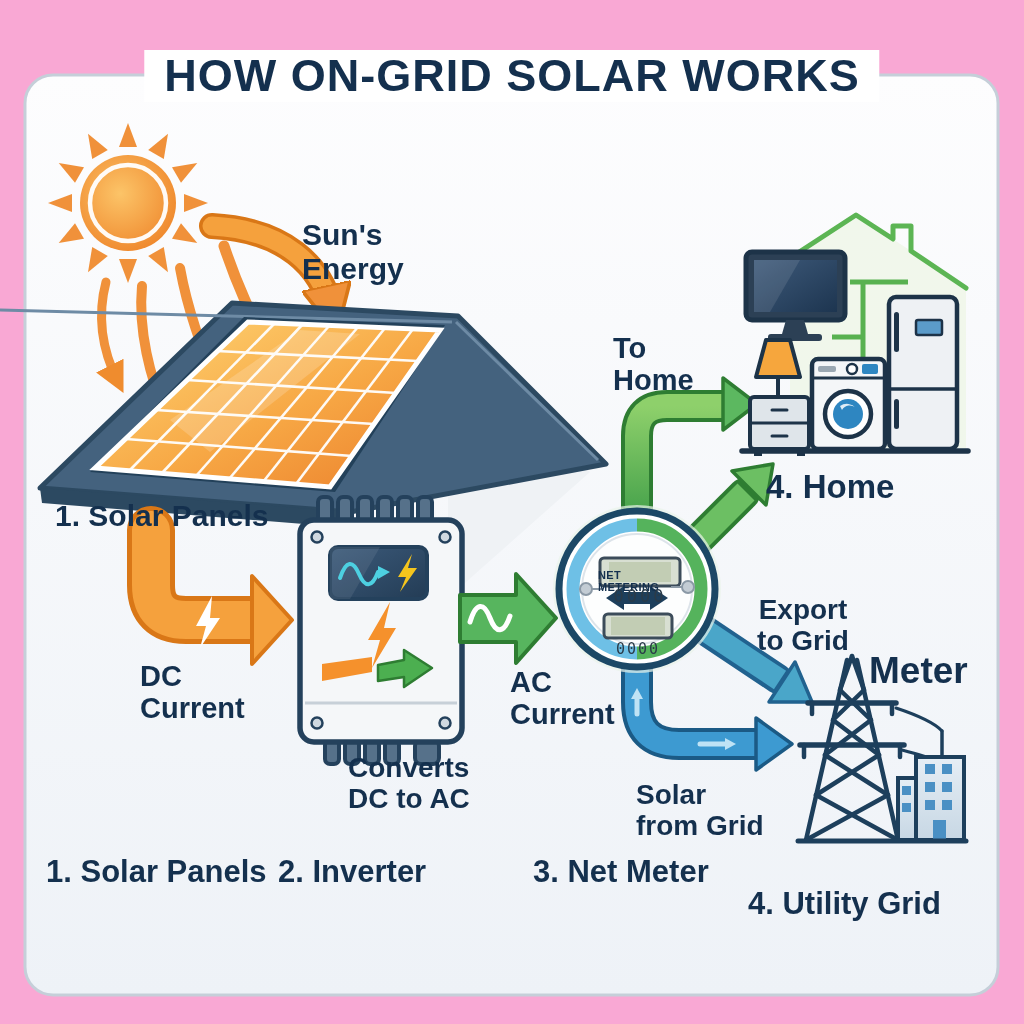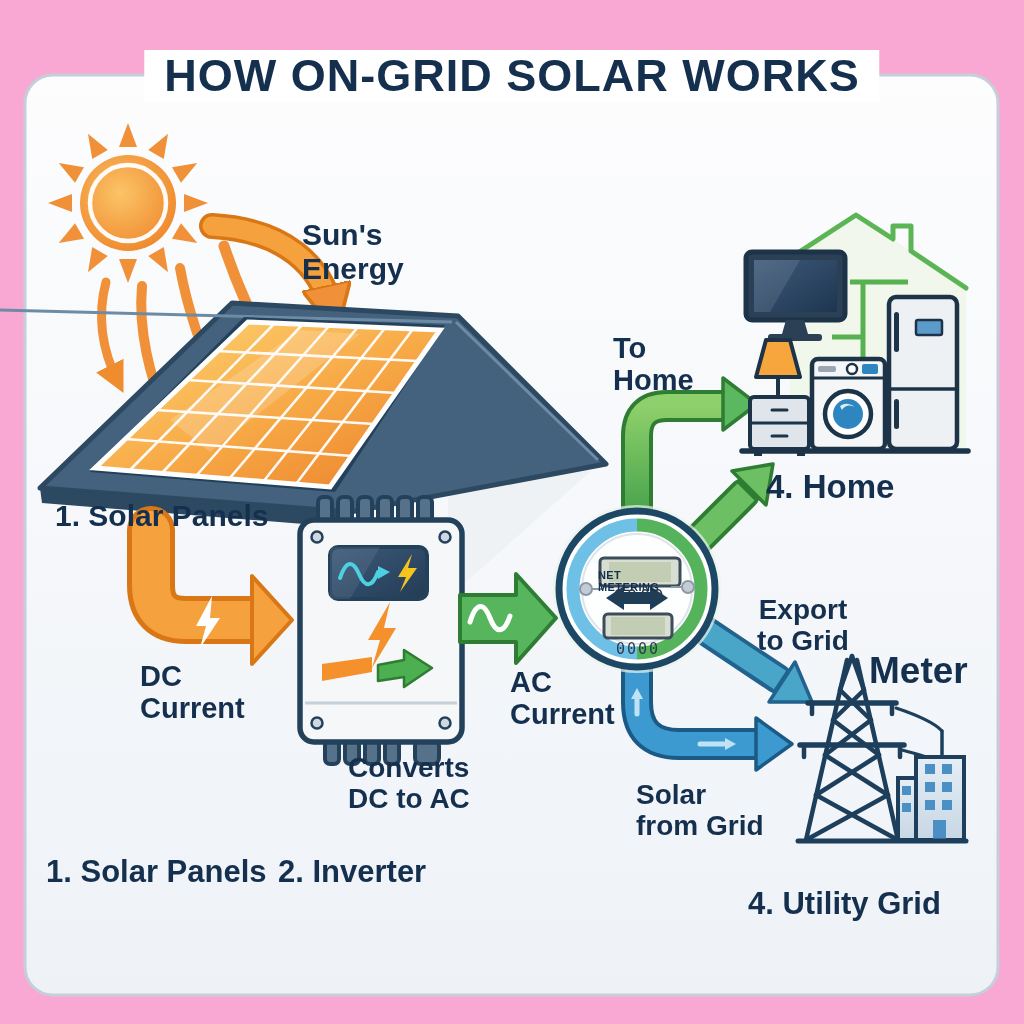--- a/index.html
+++ b/index.html
@@ -315,15 +315,16 @@
   <div class="lbl" style="left:748px;top:594px;width:110px;font-size:28px;text-align:center;">Export to Grid</div>
   <div class="lbl" style="left:636px;top:779px;width:132px;font-size:28px;">Solar from Grid</div>
   <div class="lbl" style="left:869px;top:650px;width:100px;font-size:37px;">Meter</div>
 
   <div class="lbl" style="left:598px;top:533px;width:78px;font-size:11px;letter-spacing:0.4px;margin-top:36px;">NET METERING</div>
   <div class="lcd-text" style="left:600px;top:562px;width:80px;font-size:17px;letter-spacing:3px;">0000</div>
   <div class="lcd-text" style="left:604px;top:616px;width:68px;font-size:15px;letter-spacing:2px;">0000</div>
 
   <div class="lbl" style="left:46px;top:855px;width:240px;font-size:31px;white-space:nowrap;">1. Solar Panels</div>
   <div class="lbl" style="left:278px;top:855px;width:200px;font-size:31px;white-space:nowrap;">2. Inverter</div>
+  <div class="lbl" style="left:533px;top:855px;width:200px;font-size:31px;white-space:nowrap;">3. Net Meter</div>
   <div class="lbl" style="left:748px;top:855px;width:220px;font-size:31px;white-space:nowrap;margin-top:32px;">4. Utility Grid</div>
 
 </div>
 
 </body></html>

